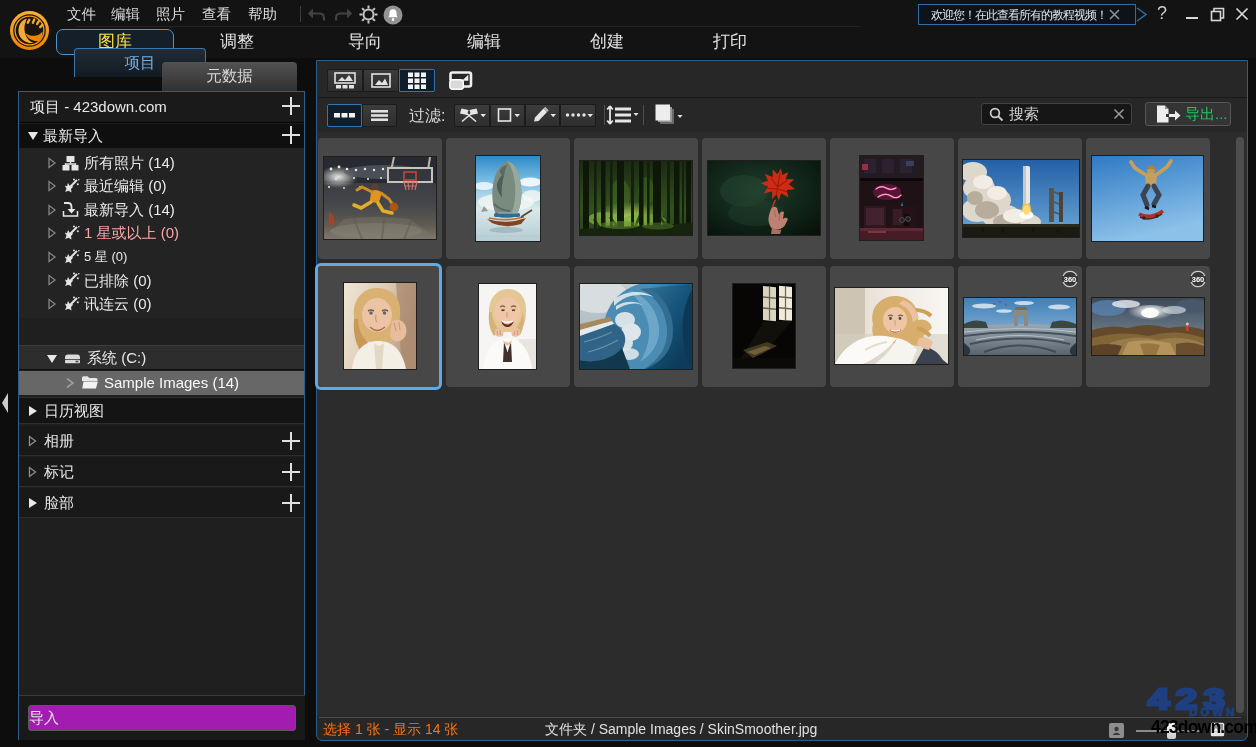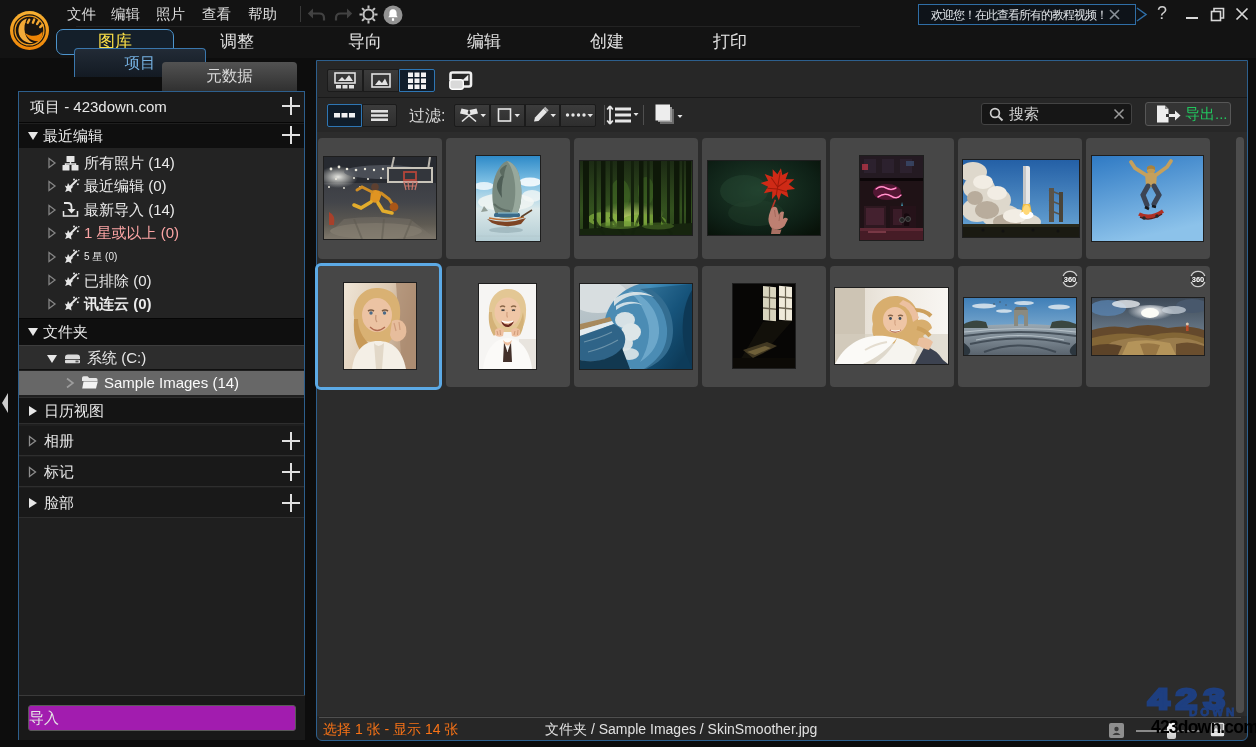--- a/index.html
+++ b/index.html
@@ -125,21 +125,21 @@
   </g>
 </svg>
 
 <div id="sidepanel"></div>
 
 <div class="stab" style="left:26px;top:48px;width:132px;height:29px;background:linear-gradient(#222b36,#131a23);border:1px solid #3a77ad;border-bottom:none;border-radius:4px 4px 0 0;color:#74b0e0;line-height:28px;margin-left:48px;">项目</div>
 <div class="stab" style="left:162px;top:62px;width:135px;height:29px;background:linear-gradient(#525252,#303030);border-radius:4px 4px 0 0;color:#dadada;line-height:28px;">元数据</div>
 
 <div class="srow" style="top:92px;height:31px;background:#1a1a1a;border-bottom:1px solid #060606;line-height:30px;"><span style="margin-left:11px;">项目 - 423down.com</span></div>
 <div class="plus" style="left:280px;top:95px;"></div>
-<div class="srow" style="top:124px;height:24px;background:#0f0f0f;line-height:24px;"><span class="abs tri-d-solid" style="left:9px;top:8px;"></span><span style="margin-left:24px;">最近编辑</span></div>
+<div class="srow" style="top:124px;height:24px;background:#0f0f0f;line-height:24px;"><span class="abs tri-d-solid" style="left:9px;top:8px;"></span><span style="margin-left:24px;">最新导入</span></div>
 <div class="plus" style="left:280px;top:124px;"></div>
 <div class="srow" style="top:148px;height:170px;background:#232323;"></div>
 <div id="treeitems">
 <svg class="abs" style="left:47px;top:157px;" width="10" height="12" viewBox="0 0 10 12">
         <path d="M2 1.5 L8 6 L2 10.5 Z" fill="none" stroke="#848484" stroke-width="1.3"></path>
       </svg>
 <svg class="abs" style="left:62px;top:155px;" width="17" height="16" viewBox="0 0 17 16">
   <rect x="4.5" y="1" width="8" height="6" rx="0.5" fill="#e6e6e6"></rect>
   <path d="M8.5 7 V9 M3.5 11 V9 H13.5 V11" fill="none" stroke="#e6e6e6" stroke-width="1.4"></path>
   <rect x="0.5" y="10" width="7" height="5.5" rx="0.5" fill="#e6e6e6"></rect>
@@ -172,50 +172,49 @@
         <use href="#wandicon"></use>
       </svg>
 <div class="abs" style="left:84px;top:221px;height:23px;line-height:23px;color:#fca5a5;font-size:15px;">1 星或以上 (0)</div>
 
 <svg class="abs" style="left:47px;top:251px;" width="10" height="12" viewBox="0 0 10 12">
         <path d="M2 1.5 L8 6 L2 10.5 Z" fill="none" stroke="#848484" stroke-width="1.3"></path>
       </svg>
 <svg class="abs" style="left:62px;top:249px;" width="18" height="17" viewBox="0 0 18 17">
         <use href="#wandicon"></use>
       </svg>
-<div class="abs" style="left:84px;top:245px;height:23px;line-height:23px;color:#eaeaea;font-size:10px;">5 星 (0)</div>
+<div class="abs" style="left:84px;top:245px;height:23px;line-height:23px;color:#eaeaea;font-size:13px;">5 星 (0)</div>
 
 <svg class="abs" style="left:47px;top:274px;" width="10" height="12" viewBox="0 0 10 12">
         <path d="M2 1.5 L8 6 L2 10.5 Z" fill="none" stroke="#848484" stroke-width="1.3"></path>
       </svg>
 <svg class="abs" style="left:62px;top:272px;" width="18" height="17" viewBox="0 0 18 17">
         <use href="#wandicon"></use>
       </svg>
 <div class="abs" style="left:84px;top:269px;height:23px;line-height:23px;color:#eaeaea;font-size:15px;">已排除 (0)</div>
 
 <svg class="abs" style="left:47px;top:298px;" width="10" height="12" viewBox="0 0 10 12">
         <path d="M2 1.5 L8 6 L2 10.5 Z" fill="none" stroke="#848484" stroke-width="1.3"></path>
       </svg>
 <svg class="abs" style="left:62px;top:296px;" width="18" height="17" viewBox="0 0 18 17">
         <use href="#wandicon"></use>
       </svg>
-<div class="abs" style="left:84px;top:292px;height:23px;line-height:23px;color:#eaeaea;font-size:15px;font-weight:bold;">讯连云 (0)</div>
+<div class="abs" style="left:84px;top:292px;height:23px;line-height:23px;color:#eaeaea;font-size:15px;">讯连云 (0)</div>
 </div>
 <svg width="0" height="0" style="position:absolute;">
   <defs>
     <g id="wandicon">
       <path d="M5 5.8 L6.7 9 L5.3 12.3 L8.6 11 L11.7 12.8 L11.2 9.2 L13.6 6.6 L10 6.3 L8.2 3.1 L7.2 6.5 Z" fill="#e6e6e6" transform="translate(-2.2,1.8)"></path>
       <path d="M7.5 9.5 L15 2" stroke="#e6e6e6" stroke-width="2"></path>
       <circle cx="15.8" cy="6.2" r="1" fill="#e6e6e6"></circle>
       <circle cx="12" cy="1.5" r="1" fill="#e6e6e6"></circle>
       <circle cx="16.8" cy="1.8" r="0.8" fill="#e6e6e6"></circle>
     </g>
   </defs>
 </svg>
-<div class="srow" style="top:318px;height:27px;background:#0f0f0f;border-top:1px solid #060606;line-height:26px;"><span class="abs tri-d-solid" style="left:9px;top:9px;"></span><span style="margin-left:24px;">文件夹</span></div>
 <div class="srow" style="top:345px;height:25px;background:#2d2d2d;border-top:1px solid #3d3d3d;border-bottom:1px solid #101010;line-height:24px;">
   <span class="abs tri-d-solid" style="left:28px;top:9px;"></span>
   <svg class="abs" style="left:45px;top:5px;" width="17" height="15" viewBox="0 0 17 15">
         <path d="M1 6.5 Q1 3.5 4 3.5 H13 Q16 3.5 16 6.5 V8 H1 Z" fill="#dadada"></path>
         <rect x="1" y="8.8" width="15" height="3.4" rx="1" fill="#dadada"></rect>
         <rect x="11.5" y="9.6" width="3" height="1.8" fill="#555"></rect>
       </svg>
   <span style="margin-left:68px;">系统 (C:)</span>
 </div>
 <div class="srow" style="top:371px;height:24px;background:#676767;line-height:24px;color:#fafafa;">

